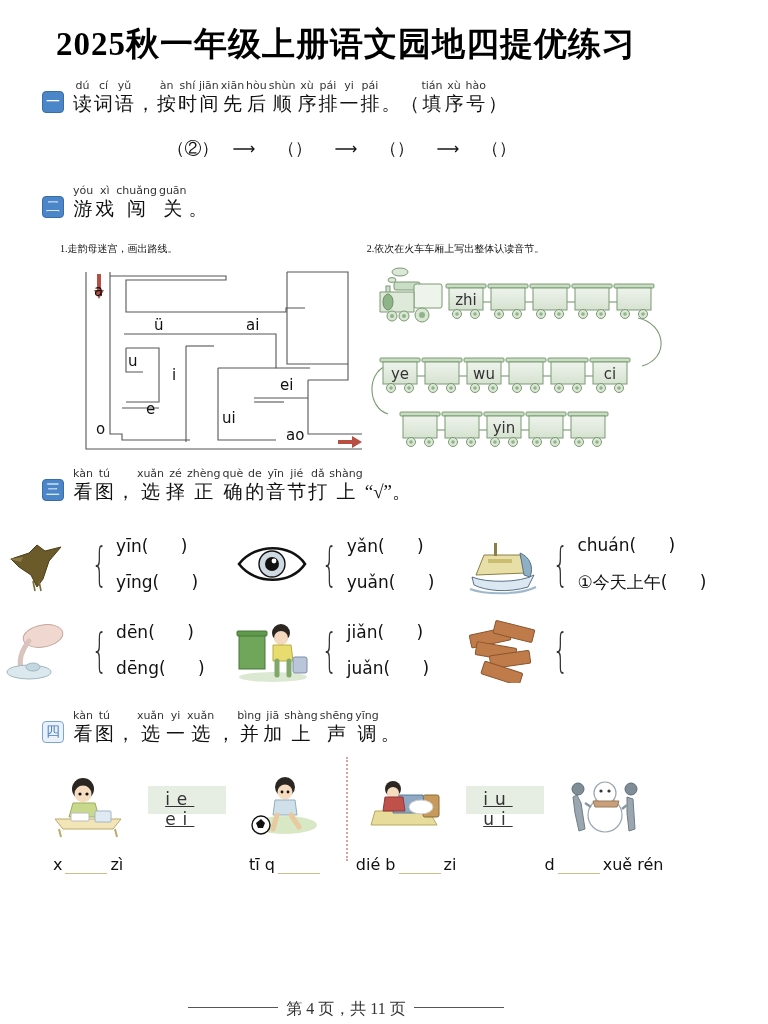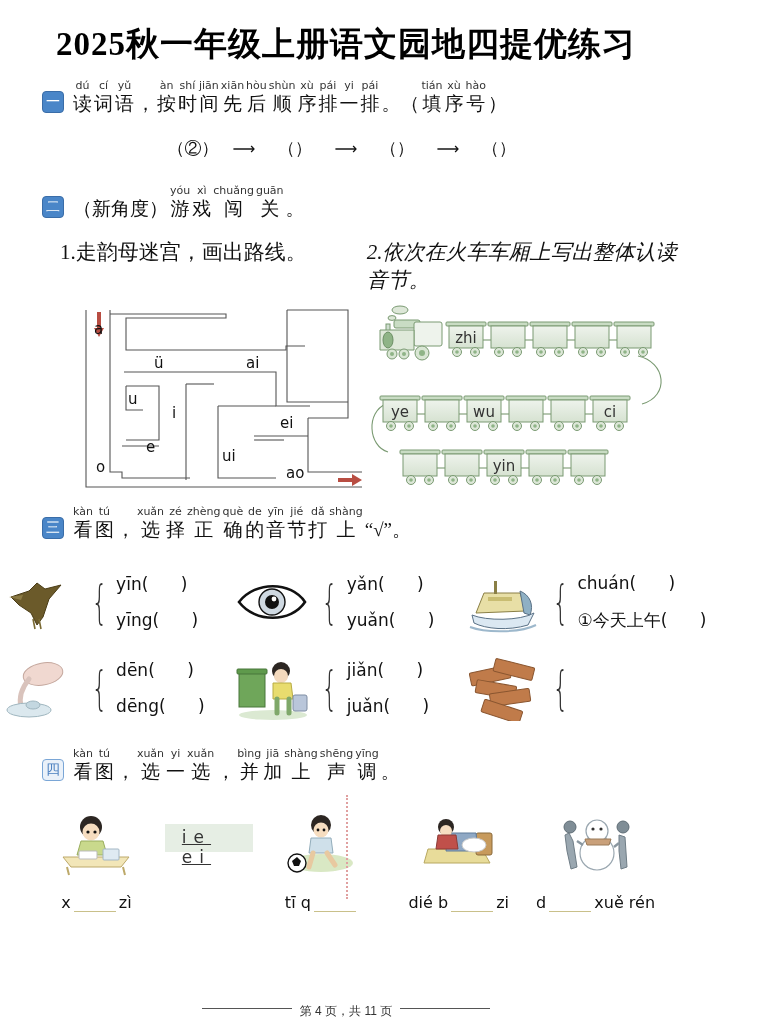--- a/index.html
+++ b/index.html
@@ -61,23 +61,23 @@
     display:flex; justify-content:center; align-items:center;
     gap:6px; margin-top:18px;
     font-family:"Liberation Serif", serif; font-size:17px;
   }
   .paren { display:inline-block; width:56px; text-align:center; }
   .arrow { display:inline-block; width:34px; text-align:center; font-size:16px; }
 
   
   .sub-row { display:flex; margin-top:14px; padding-left:60px; }
   .sub-l { width:330px; }
-  .sub-r { width:350px;font-style:italic; }
+  .sub-r { width:350px; }
   .sub-label {
-    font-family:"Liberation Serif", serif; font-size:21px; color:#111;
+    font-family:"Liberation Serif", serif; font-size:10px; color:#111;
   }
 
   
   .maze-wrap { position:relative; width:290px; height:185px; margin-top:12px; margin-left:20px; }
   .maze-wrap svg { display:block; }
   .mz-letter { font-family:"DejaVu Sans", sans-serif; font-size:15px; fill:#111; }
 
   
   .train-wrap { position:relative; width:350px; height:190px; margin-top:6px;text-align:right; }
   .train-wrap svg { display:block; }
@@ -116,21 +116,21 @@
   .blank { display:inline-block; width:42px; border-bottom:1px solid #c9c08a; height:15px; margin:0 3px; }
   .vdots {
     position:absolute; left:50%; top:-4px; width:0; height:104px;
     border-left:2px dotted #e0a0a0;
   }
 
   
   .footer {
     position:absolute; left:0; bottom:4px; width:100%;
     text-align:center;
-    font-family:Liberation Sans, sans-serif; font-size:12px; color:#333;
+    font-family:Liberation Serif, serif; font-size:16px; color:#333;
   }
   .footer .rule { display:inline-block; width:90px; border-top:1px solid #555;
     vertical-align:middle; margin:0 8px; position:relative; top:-3px; }
 </style>
 </head>
 <body>
 
 <div class="page">
 
   <div class="title">2025秋一年级上册语文园地四提优练习</div>
@@ -227,24 +227,20 @@
         <span class="paren">（<span></span>）</span>
         <span class="arrow">⟶</span>
         <span class="paren">（<span></span>）</span>
       </div>
   </div>
 
   <div class="sec" style="margin-top:22px;">
     <div class="sec-head">
       <div class="num-badge">二</div>
       <div class="head-text" id="head2">
-          <span class="pyblock">
-            <span class="py"> </span>
-            <span class="hz">（新角度）</span>
-          </span>
           <span class="pyblock">
             <span class="py">yóu</span>
             <span class="hz">游</span>
           </span>
           <span class="pyblock">
             <span class="py">xì</span>
             <span class="hz">戏</span>
           </span>
           <span class="pyblock">
             <span class="py">chuǎng</span>
@@ -760,20 +756,23 @@
                 <rect x="56" y="22" width="16" height="22" rx="2" fill="#c79a5c" stroke="#8a6a3a"></rect>
                 <path d="M28,22 L56,22 L58,40 L26,40 Z" fill="#8fa8c4" stroke="#5f7b99" stroke-width="1"></path>
                 <circle cx="26" cy="16" r="8" fill="#2c2622"></circle>
                 <circle cx="26" cy="20" r="6" fill="#f6ddc0"></circle>
                 <path d="M18,24 L36,24 L38,38 L16,38 Z" fill="#c0504a" stroke="#8d3b36"></path>
                 <ellipse cx="54" cy="34" rx="12" ry="7" fill="#fff" stroke="#c9c9c9"></ellipse>
               </svg>
             </div>
             <div class="ans"><span>dié b</span><span class="blank"></span><span>zi</span></div>
           </div>
+          <div class="syl-cell">
+            <div class="syl-box">iu  ui</div>
+          </div>
           <div class="q">
             <div class="qpic">
               <svg viewBox="0 0 78 66" width="78" height="66">
                 <circle cx="40" cy="42" r="17" fill="#fff" stroke="#9aa7b0" stroke-width="1.2"></circle>
                 <circle cx="40" cy="20" r="11" fill="#fff" stroke="#9aa7b0" stroke-width="1.2"></circle>
                 <circle cx="36" cy="18" r="1.6" fill="#333"></circle>
                 <circle cx="44" cy="18" r="1.6" fill="#333"></circle>
                 <path d="M28,28 L54,28 L52,34 L30,34 Z" fill="#c9a07a" stroke="#9a7a58"></path>
                 <path d="M8,24 L12,22 L16,30 L20,56 L14,58 L10,40 Z" fill="#9aa7b0" stroke="#6f7d86"></path>
                 <circle cx="13" cy="16" r="6" fill="#7f8d96" stroke="#5f6d76"></circle>

